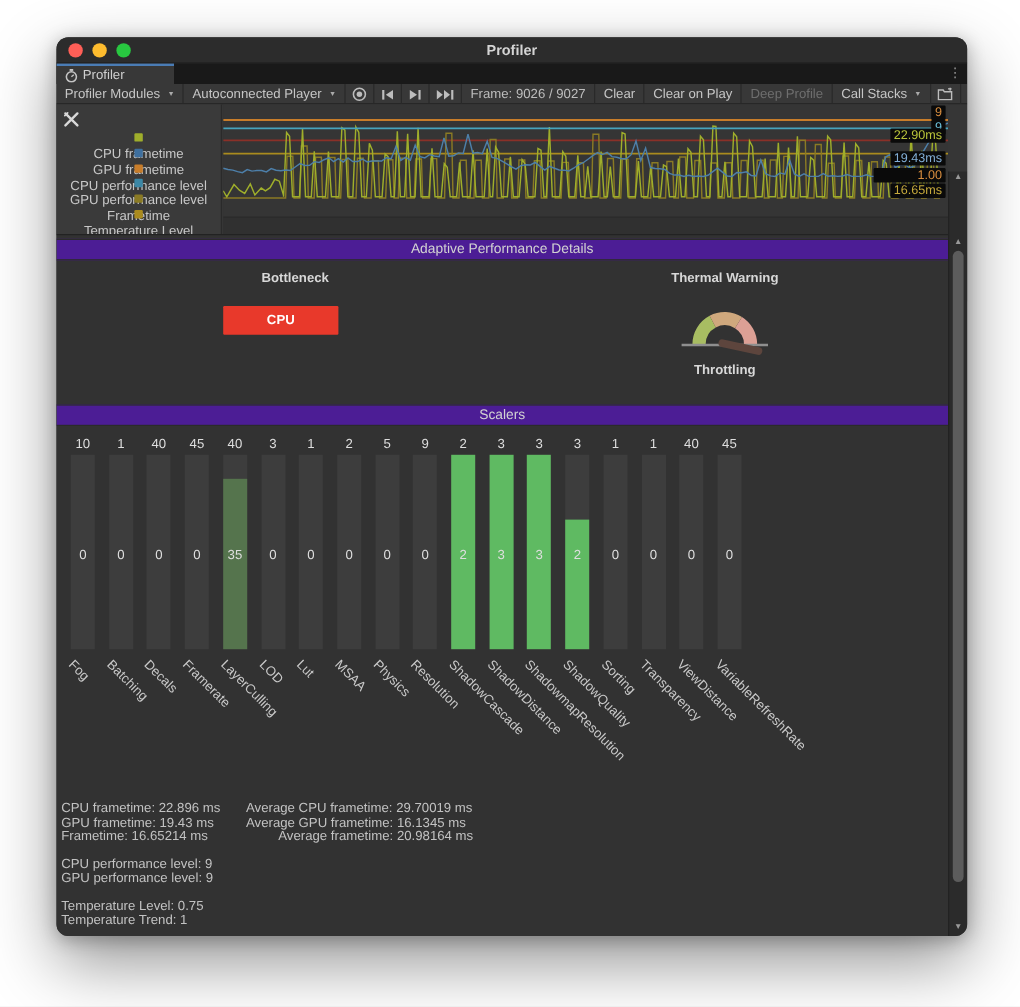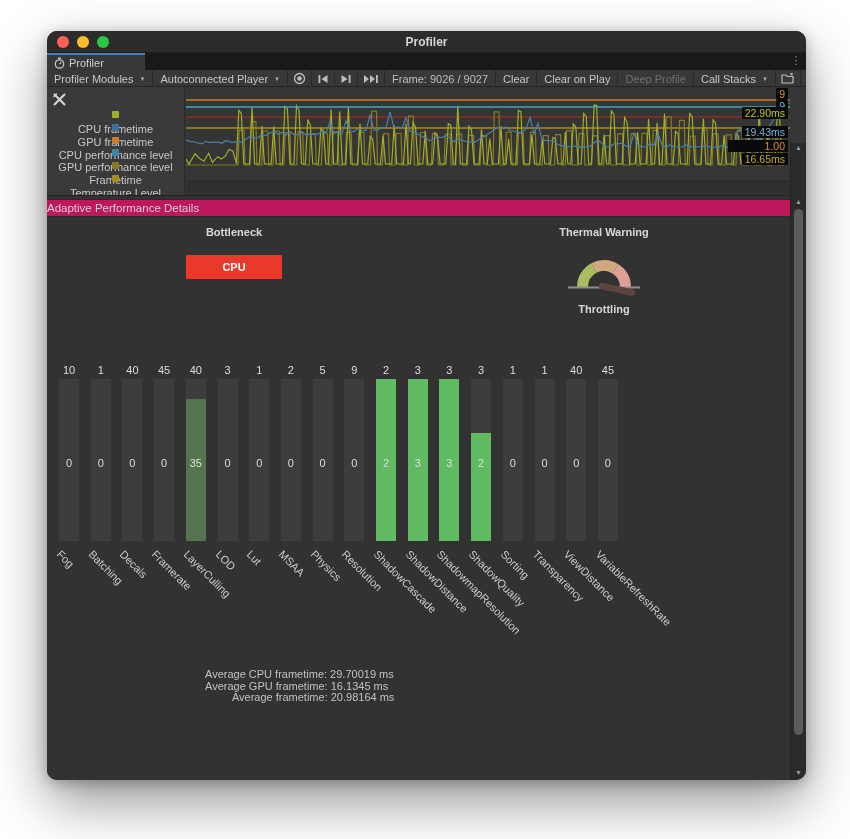--- a/index.html
+++ b/index.html
@@ -37,24 +37,24 @@
   .chart svg { position:absolute; left:0; top:0; }
   .chip { position:absolute; right:2px; background:#0a0a0a; font-size:10.5px; line-height:12px; padding:0 3px; border-radius:1px; }
   
   .vscroll { position:absolute; right:0; width:16px; background:#2b2b2b; border-left:1px solid #222222; }
   .vs-arrow { position:absolute; left:0; right:0; height:10px; color:#999999; font-size:7px; text-align:center; line-height:10px; cursor:pointer; }
   .vs-thumb { position:absolute; left:3px; width:9px; background:#5c5c5c; border-radius:5px; cursor:grab; }
   .chart-scroll { top:56px; height:108px; }
   .details-scroll { top:164px; height:585px; }
   
   .details { position:absolute; left:0; top:164px; width:743px; height:585px; background:#323232; border-top:1px solid #222222; overflow:hidden; }
-  .section-header { position:absolute; left:0; right:0; height:18px; background:#be185d; border-top:1px solid #2b2b2b; border-bottom:1px solid #2b2b2b; text-align:left; line-height:17px; font-size:11.5px; color:#d2d2d2; }
+  .section-header { position:absolute; left:0; right:0; height:18px; background:#4c1d95; border-top:1px solid #2b2b2b; border-bottom:1px solid #2b2b2b; text-align:center; line-height:17px; font-size:11.5px; color:#d2d2d2; }
   .hdr-apd { top:3px; } .hdr-scalers { top:141px; } .hdr-perf { top:453px; }
   .blk-label { position:absolute; font-size:11px; font-weight:bold; color:#d8d8d8; text-align:center; width:120px; }
-  .bottleneck-label { left:127px; top:30px; }
+  .bottleneck-label { left:139px; top:30px; }
   .thermal-label { left:497px; top:30px; }
   .cpu-btn { position:absolute; left:139px; top:59px; width:96px; height:24px; background:#e8392b; color:#ffffff; font-size:11px; font-weight:bold; text-align:center; line-height:24px; border-radius:1px; }
   .gauge { position:absolute; left:517px; top:50px; }
   .throttling-label { left:497px; top:107px; font-weight:bold; }
   
   .scaler-track { position:absolute; top:183px; width:20px; height:162px; background:#3d3d3d; }
   .scaler-fill { position:absolute; left:0; bottom:0; width:20px; }
   .scaler-max { position:absolute; top:168px; width:20px; text-align:center; font-size:11px; color:#dedede; }
   .scaler-val { position:absolute; top:261px; width:20px; text-align:center; font-size:11px; color:#dedede; }
   .scaler-name { position:absolute; top:352px; font-size:11px; color:#c9c9c9; white-space:nowrap; transform:rotate(45deg); transform-origin:0 0; }
@@ -218,20 +218,21 @@
     <div class="blk-label thermal-label">Thermal Warning</div>
     <svg class="gauge" width="80" height="50" viewBox="0 0 80 50">
       <path d="M18.5,41 A21.5,21.5 0 0 1 29.9,22.0" fill="none" stroke="#a8bd62" stroke-width="11"></path>
       <path d="M29.9,22.0 A21.5,21.5 0 0 1 51.4,22.8" fill="none" stroke="#cfa87d" stroke-width="11"></path>
       <path d="M51.4,22.8 A21.5,21.5 0 0 1 61.5,41" fill="none" stroke="#dca095" stroke-width="11"></path>
       <line x1="4" y1="41.5" x2="76" y2="41.5" stroke="#8f8f8f" stroke-width="2"></line>
       <line x1="38" y1="40" x2="68" y2="46.5" stroke="#5d453d" stroke-width="6.5" stroke-linecap="round"></line>
     </svg>
     <div class="blk-label throttling-label">Throttling</div>
 
+    <div class="section-header hdr-scalers">Scalers</div>
     <div id="scalers">
         <div class="scaler-max" style="left: 12px;">10</div>
         <div class="scaler-track" style="left: 12px;"></div>
         <div class="scaler-val" style="left: 12px;">0</div>
         <div class="scaler-name" style="left: 16px;">Fog</div>
         <div class="scaler-max" style="left: 43.7px;">1</div>
         <div class="scaler-track" style="left: 43.7px;"></div>
         <div class="scaler-val" style="left: 43.7px;">0</div>
         <div class="scaler-name" style="left: 47.7px;">Batching</div>
         <div class="scaler-max" style="left: 75.4px;">40</div>
@@ -303,20 +304,29 @@
         <div class="scaler-max" style="left: 519.2px;">40</div>
         <div class="scaler-track" style="left: 519.2px;"></div>
         <div class="scaler-val" style="left: 519.2px;">0</div>
         <div class="scaler-name" style="left: 523.2px;">ViewDistance</div>
         <div class="scaler-max" style="left: 550.9px;">45</div>
         <div class="scaler-track" style="left: 550.9px;"></div>
         <div class="scaler-val" style="left: 550.9px;">0</div>
         <div class="scaler-name" style="left: 554.9px;">VariableRefreshRate</div>
       </div>
 
+    <div class="perf-col perf-left" id="perf-left">CPU frametime: 22.896 ms
+GPU frametime: 19.43 ms
+Frametime: 16.65214 ms
+
+CPU performance level: 9
+GPU performance level: 9
+
+Temperature Level: 0.75
+Temperature Trend: 1</div>
     <div class="perf-col perf-right" id="perf-right">Average CPU frametime: 29.70019 ms
 Average GPU frametime: 16.1345 ms
          Average frametime: 20.98164 ms</div>
   </div>
 
   <div class="vscroll details-scroll">
     <div class="vs-arrow" style="top:2px;">▲</div>
     <div class="vs-thumb" style="top:14px; height:526px;"></div>
     <div class="vs-arrow" style="bottom:2px;">▼</div>
   </div>

